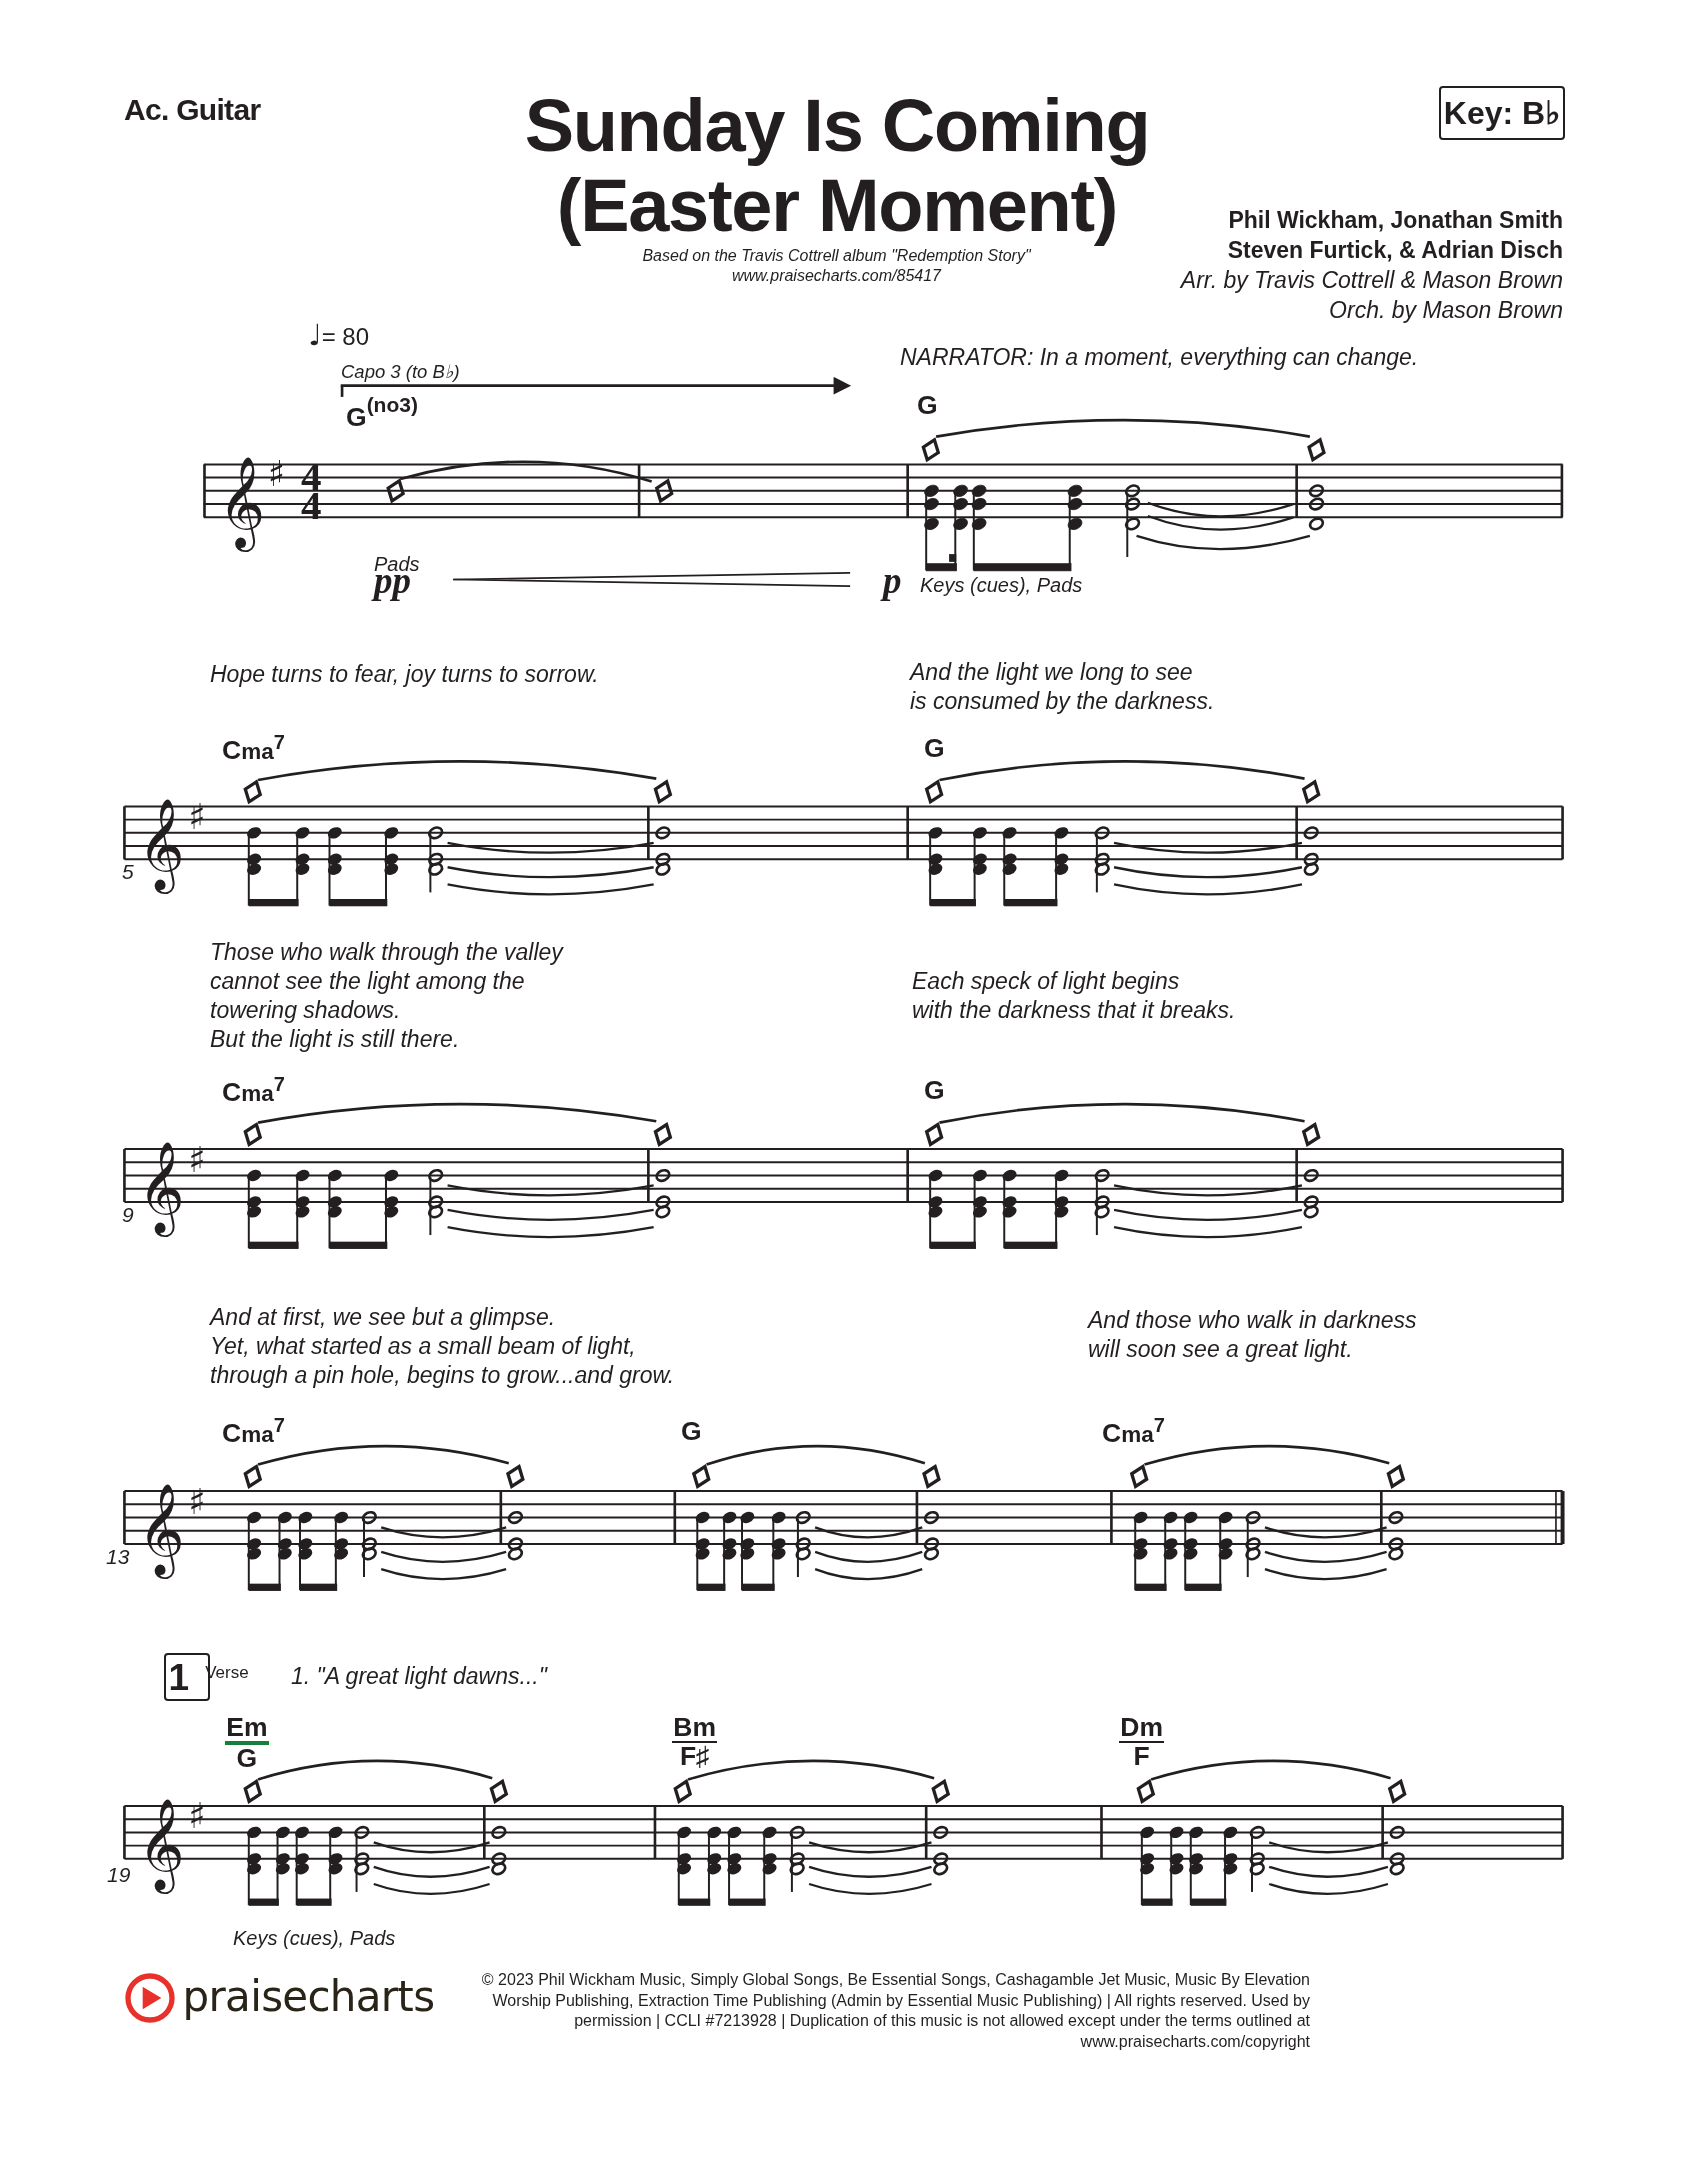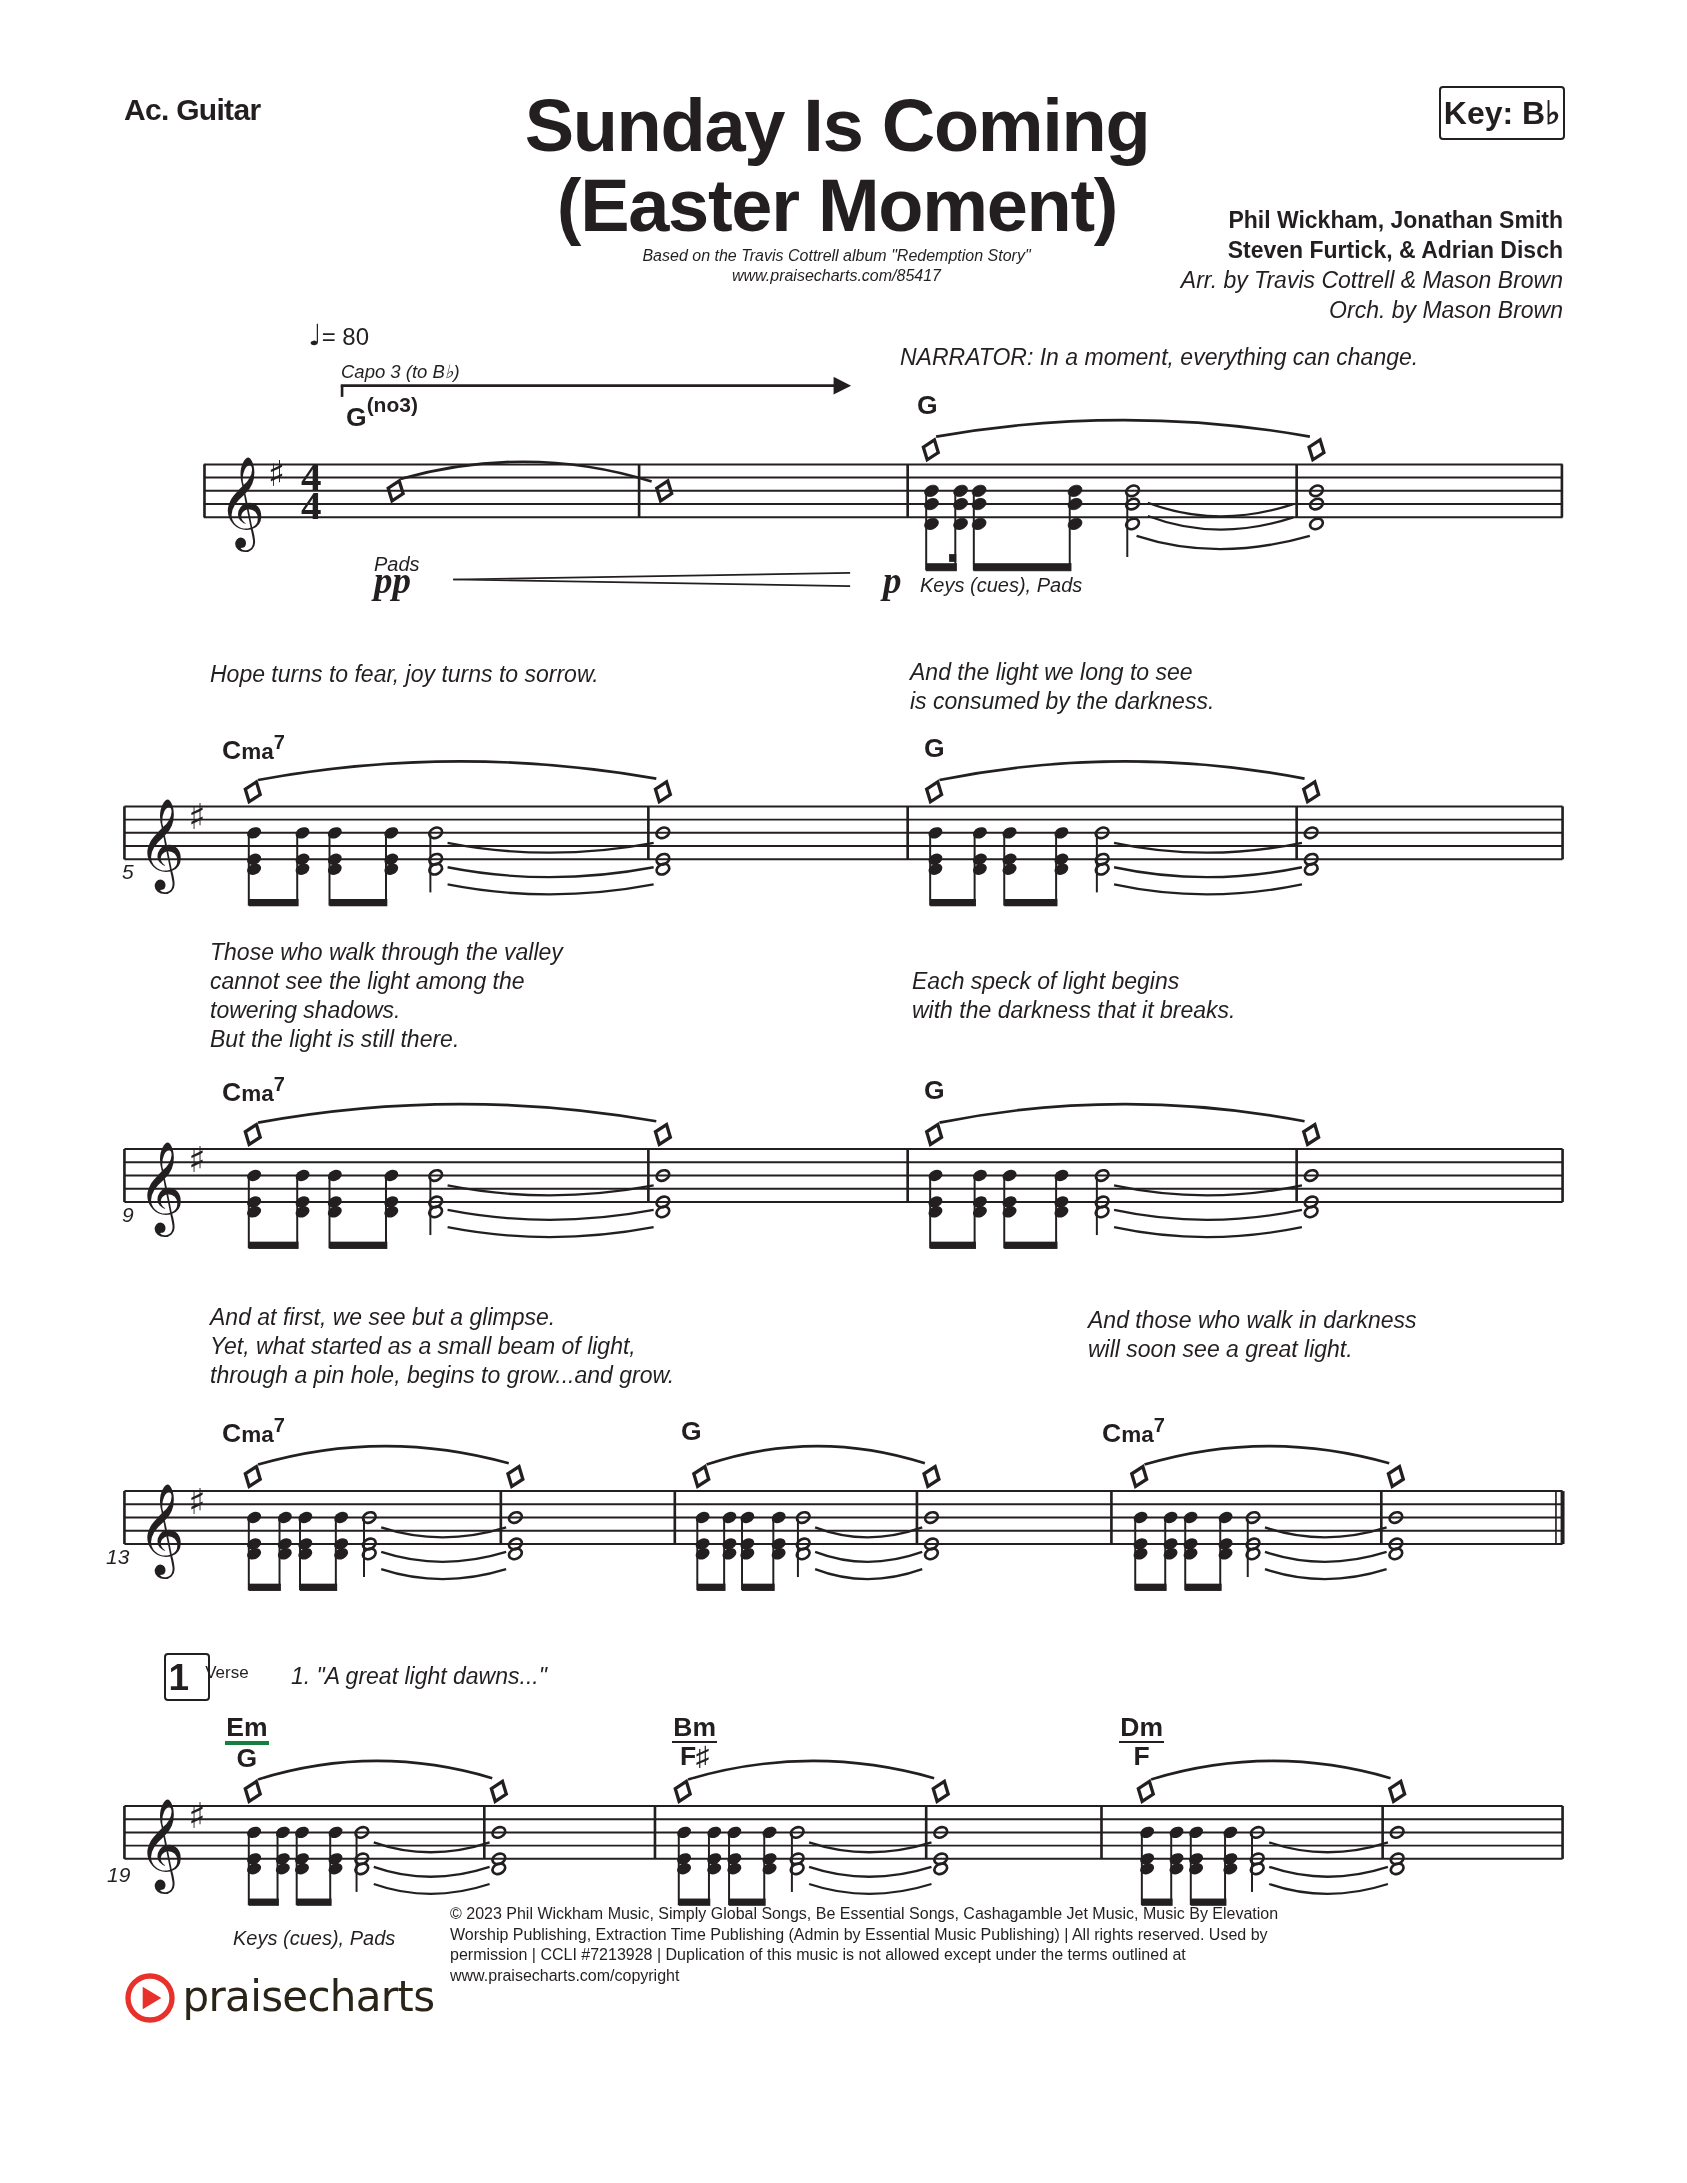--- a/index.html
+++ b/index.html
@@ -22,21 +22,21 @@
   .chord { font-size: 26.5px; font-weight: bold; }
   .chord sup { font-size: 20px; }
   .chord .min { font-size: 22.5px; font-weight: bold; }
   .perf { font-size: 20px; font-style: italic; }
   .dyn { font-family: "Liberation Serif", serif; font-style: italic; font-weight: bold; font-size: 37px; }
   .mnum { font-size: 21px; font-style: italic; }
   .rehearsal { left: 164px; top: 1653px; width: 46px; height: 48px; border: 2px solid #231f20; border-radius: 4px;
                box-sizing: border-box; display: flex; align-items: center; padding-left: 2.6px; }
   .rehearsal .num { font-size: 37px; font-weight: bold; line-height: 1; }
   .rehearsal .lbl { font-size: 17px; margin-left: 16px; margin-top: -8px; }
-  .footer-text { left: 450px; top: 1904px; width: 860px; text-align: left; font-size: 16px; line-height: 20.5px; }
+  .footer-text { left: 450px; top: 1970px; width: 860px; text-align: right; font-size: 16px; line-height: 20.5px; }
   .logo { left: 124px; top: 1972px; display: flex; }
   .logo .word { font-size: 42px; color: #2a2418; letter-spacing: -0.7px; margin-left: 6.6px; font-family: "DejaVu Sans", sans-serif; }
   svg.score { position: absolute; left: 0; top: 0; }
 </style>
 </head>
 <body>
 
 <div class="abs instrument">Ac. Guitar</div>
 <div class="abs title l1">Sunday Is Coming</div>
 <div class="abs title l2">(Easter Moment)</div>

